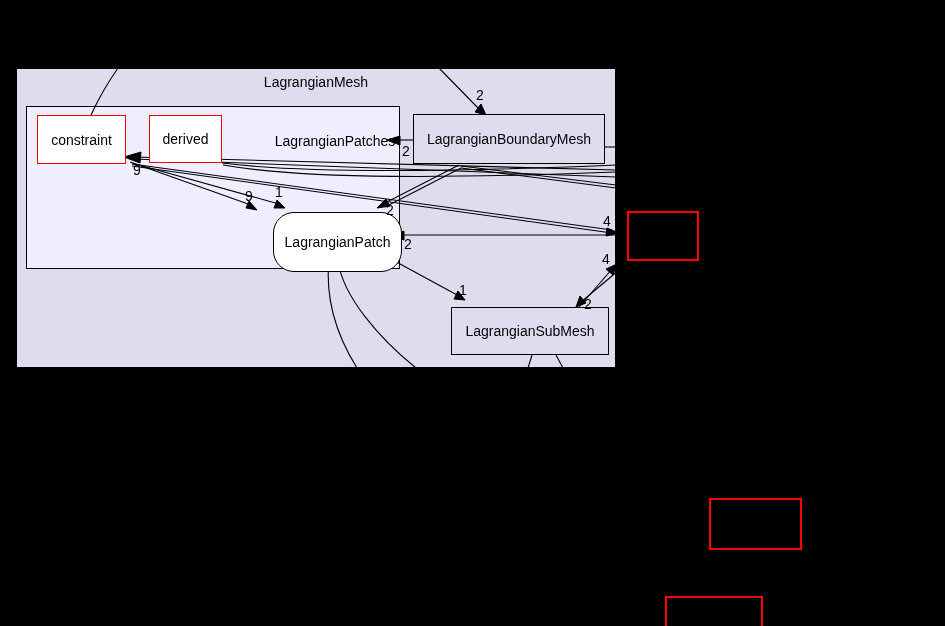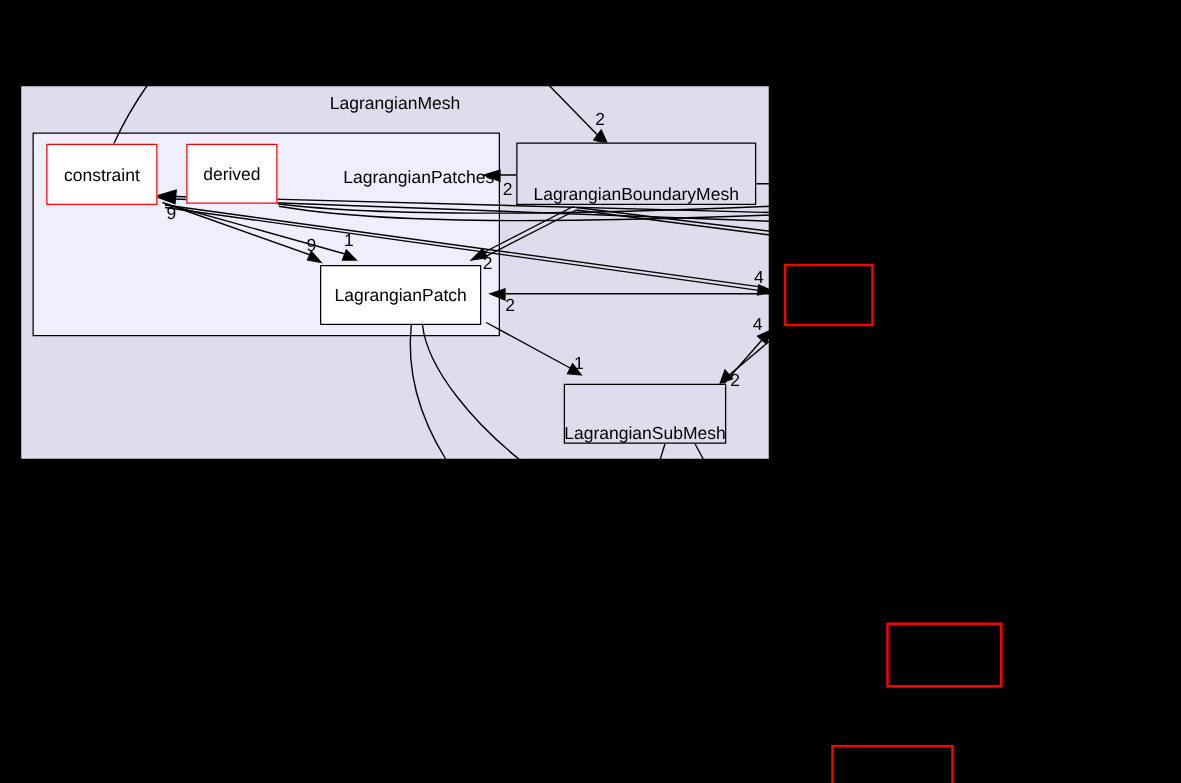--- a/index.html
+++ b/index.html
@@ -25,21 +25,21 @@
     white-space:nowrap;color:var(--text_color);
   }
   .edges-svg{position:absolute;left:0;top:0;}
   .edges-svg path,.edges-svg line{stroke:var(--edge_color);stroke-width:1.1;fill:none;}
   .edges-svg polygon{fill:var(--edge_color);stroke:var(--edge_color);}
   .node{
     position:absolute;box-sizing:border-box;border:1px solid var(--edge_color);
     display:flex;align-items:center;justify-content:center;
     font-size:14px;white-space:nowrap;
   }
-  .node-plain{background:var(--node_fill);align-items:flex-end;}
+  .node-plain{background:var(--node_fill);}
   .node-focus{background:var(--focus_node_fill);}
   .node-red{background:var(--focus_node_fill);border:1px solid var(--red_accent);}
   .node-external{background:transparent;border:2px solid var(--red_accent);}
   .edge-label{
     position:absolute;transform:translate(-50%,-50%);font-size:14px;
     color:var(--text_color);line-height:1;
   }
 </style>
 </head>
 <body>
@@ -115,25 +115,25 @@
   </div>
 
   <div class="node node-red" style="left:37px;top:91px;width:89px;height:49px;">
     <span>constraint</span>
   </div>
 
   <div class="node node-plain" style="left:413px;top:90px;width:192px;height:50px;">
     <span>LagrangianBoundaryMesh</span>
   </div>
 
-  <div class="node node-focus" style="left:256px;top:188px;width:129px;height:48px;">
+  <div class="node node-focus" style="left:273px;top:188px;width:129px;height:60px;border-radius:21px;">
     <span>LagrangianPatch</span>
   </div>
 
-  <div class="node node-plain" style="left:451px;top:283px;width:130px;height:48px;">
+  <div class="node node-plain" style="left:451px;top:283px;width:158px;height:48px;">
     <span>LagrangianSubMesh</span>
   </div>
 
   <div class="node node-external" style="left:627px;top:187px;width:72px;height:50px;">
     <span></span>
   </div>
 
   <div class="node node-external" style="left:709px;top:474px;width:93px;height:52px;">
     <span></span>
   </div>

